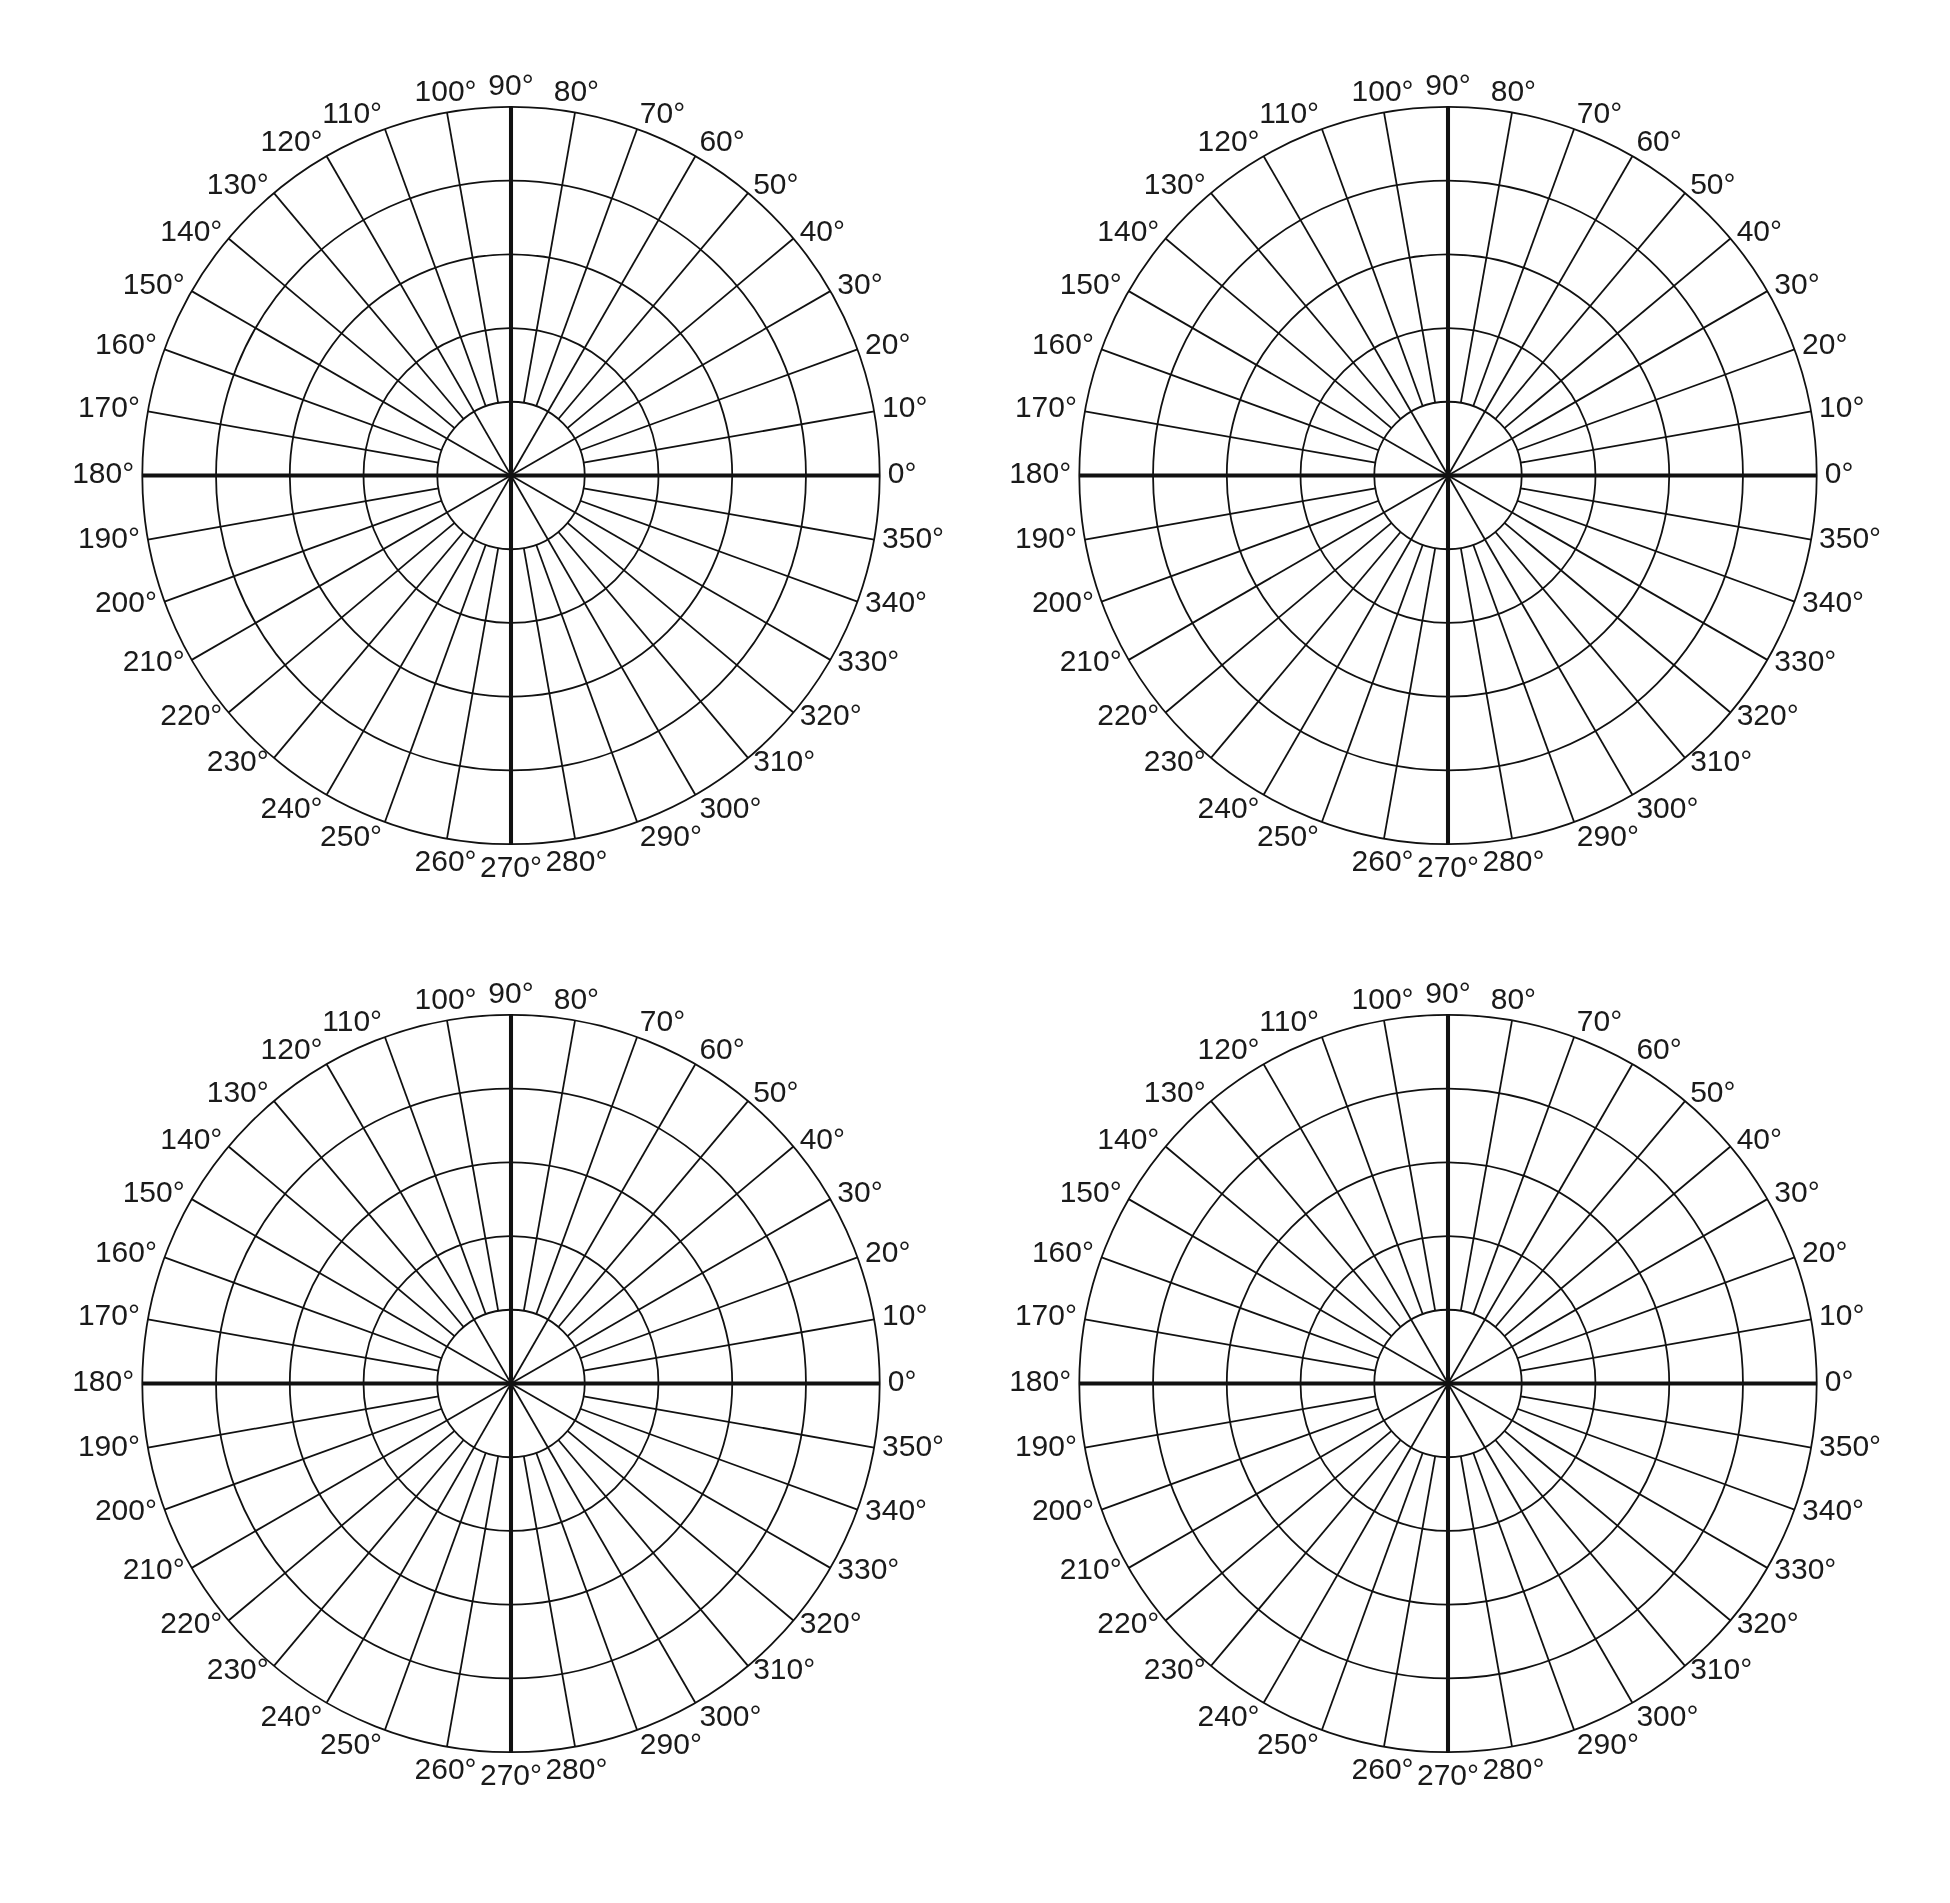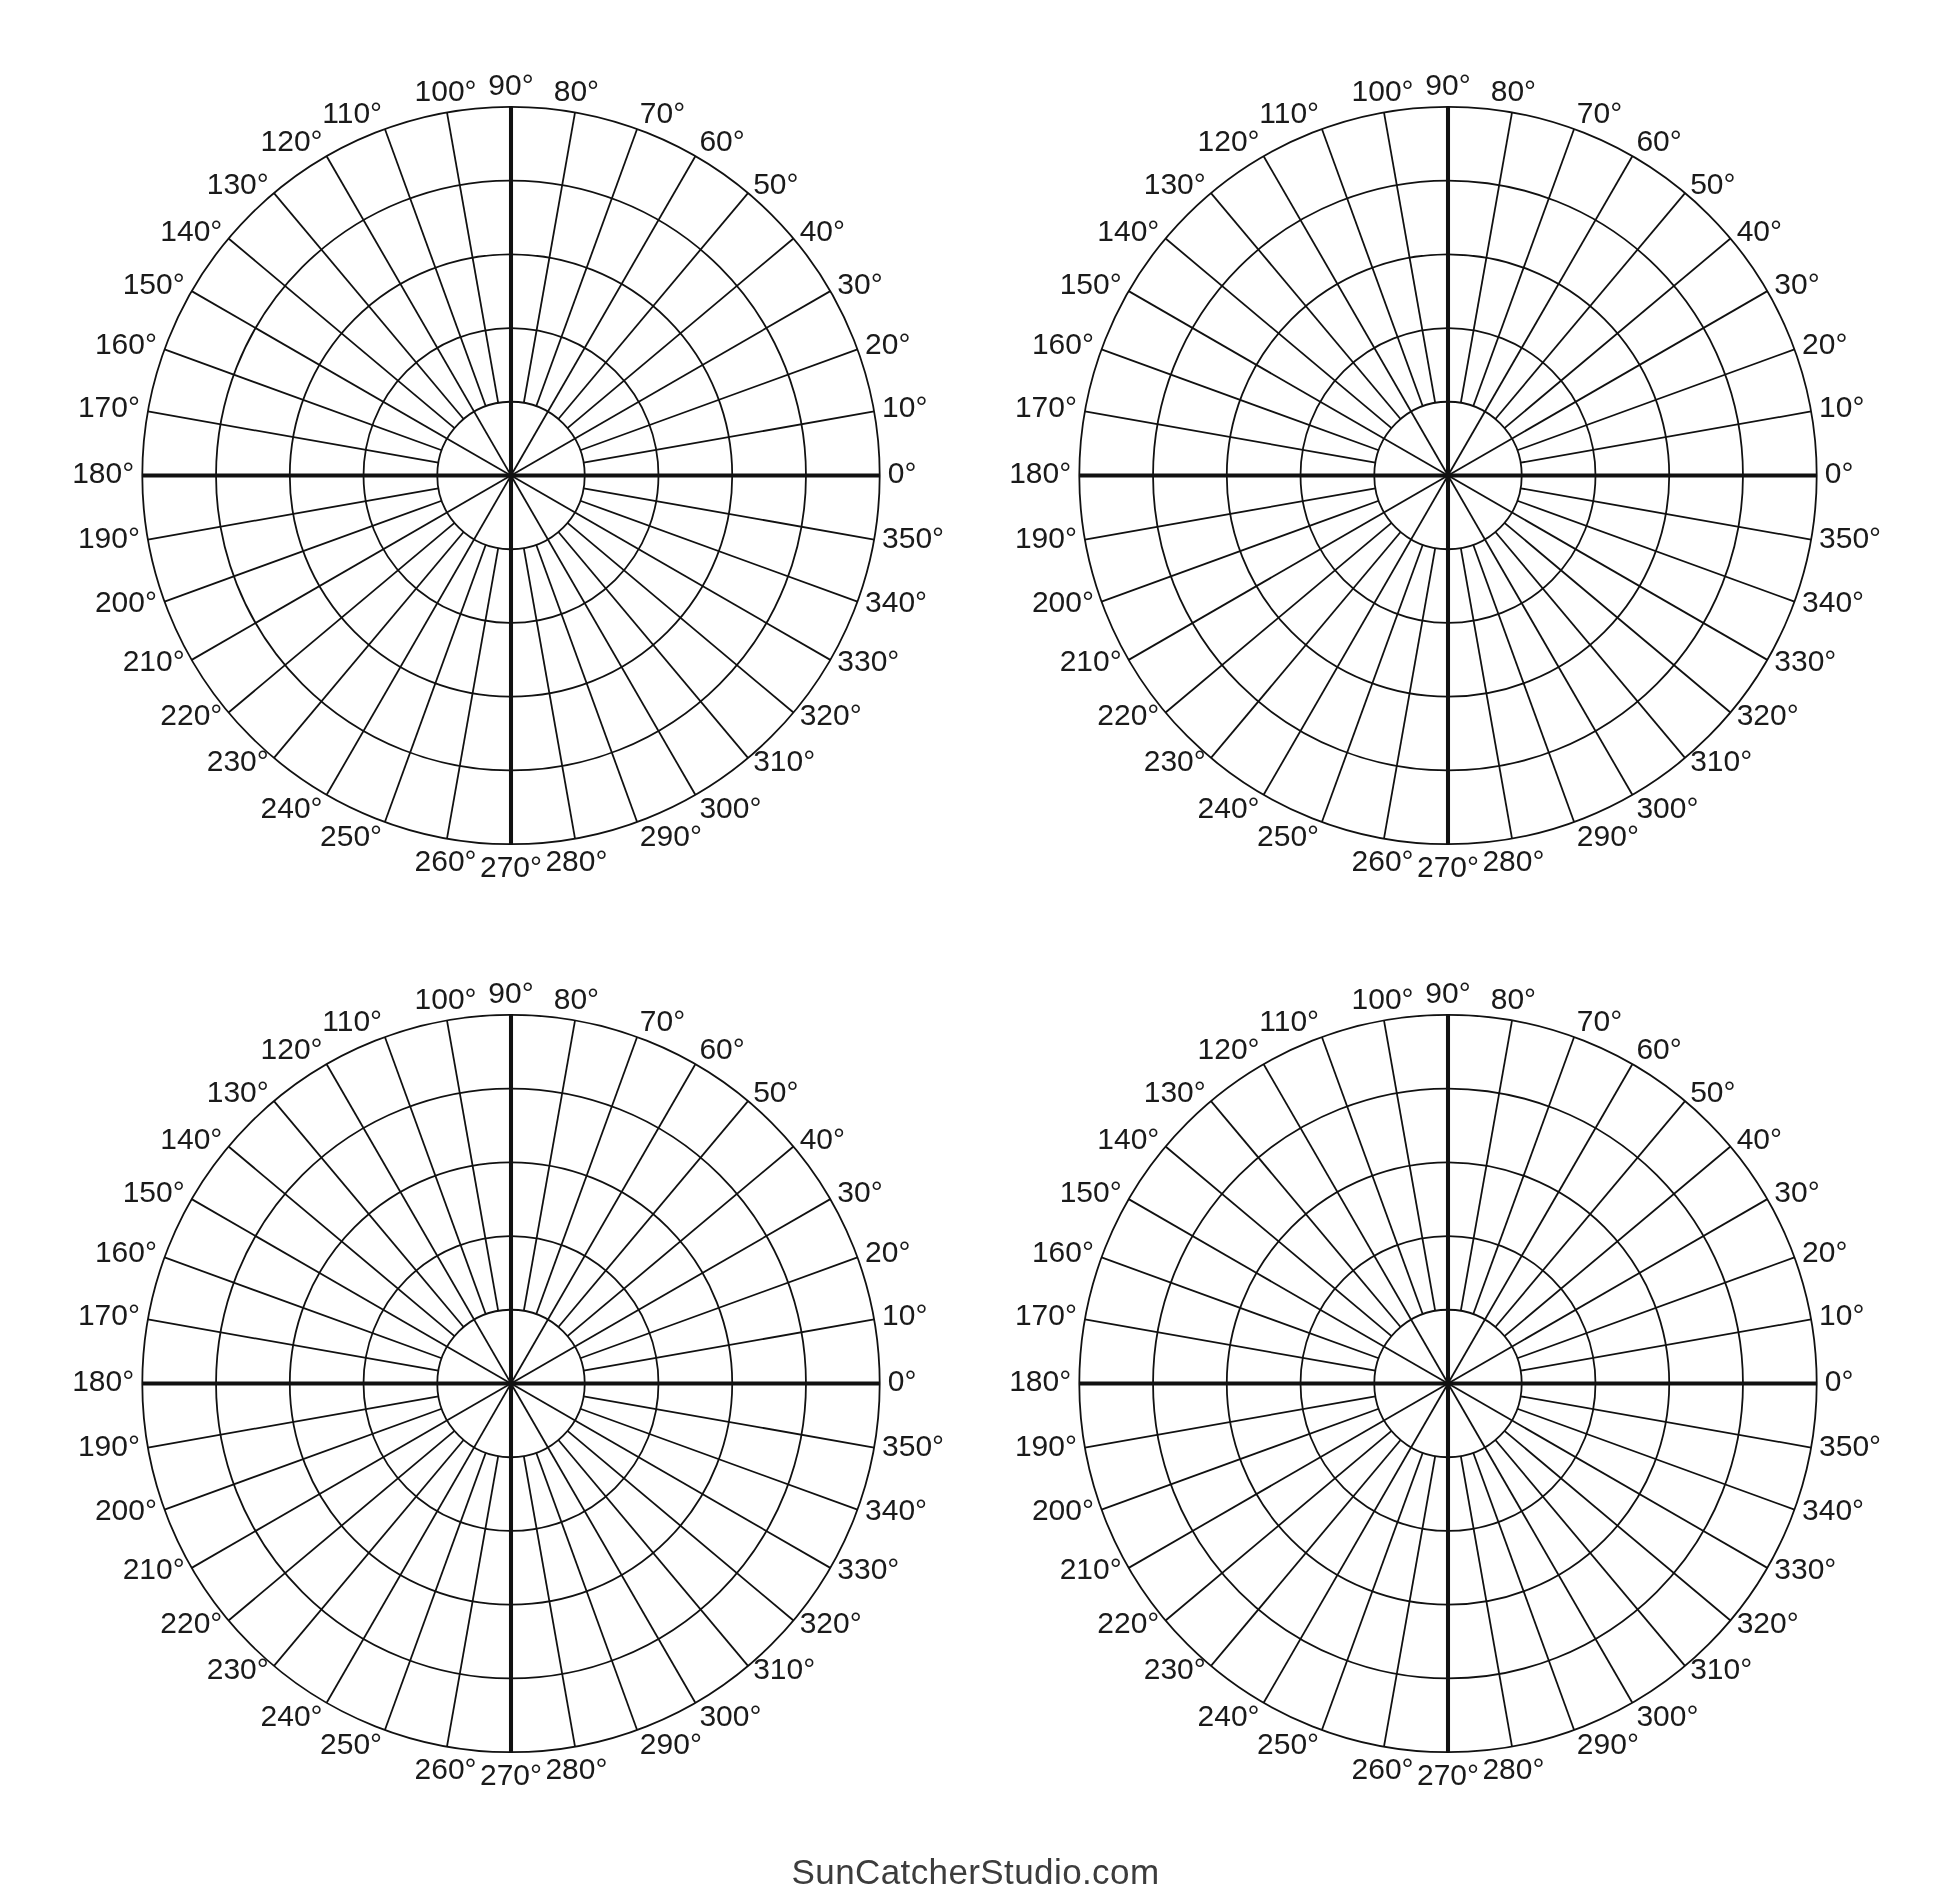--- a/index.html
+++ b/index.html
@@ -346,15 +346,14 @@
         <text x="660.7464026151224" y="1017.9356051506768" text-anchor="middle" fill="#1a1a1a" class="angle-label">280°</text>
         <text x="739.0393666464357" y="986.9570686654474" text-anchor="start" fill="#1a1a1a" class="angle-label">290°</text>
         <text x="812.5" y="952.7018127597639" text-anchor="start" fill="#1a1a1a" class="angle-label">300°</text>
         <text x="878.8962385042407" y="895.2106660503248" text-anchor="start" fill="#1a1a1a" class="angle-label">310°</text>
         <text x="936.2106660503247" y="837.896238504241" text-anchor="start" fill="#1a1a1a" class="angle-label">320°</text>
         <text x="982.7018127597639" y="771.5000000000002" text-anchor="start" fill="#1a1a1a" class="angle-label">330°</text>
         <text x="1016.9570686654474" y="698.0393666464358" text-anchor="start" fill="#1a1a1a" class="angle-label">340°</text>
         <text x="1037.9356051506766" y="619.7464026151231" text-anchor="start" fill="#1a1a1a" class="angle-label">350°</text>
       </svg>
     </figure>
-  <div class="footer" style="color: rgb(60, 60, 60);">SunCatcherStudio.com</div>
 </div>
 
 
 </body></html>

